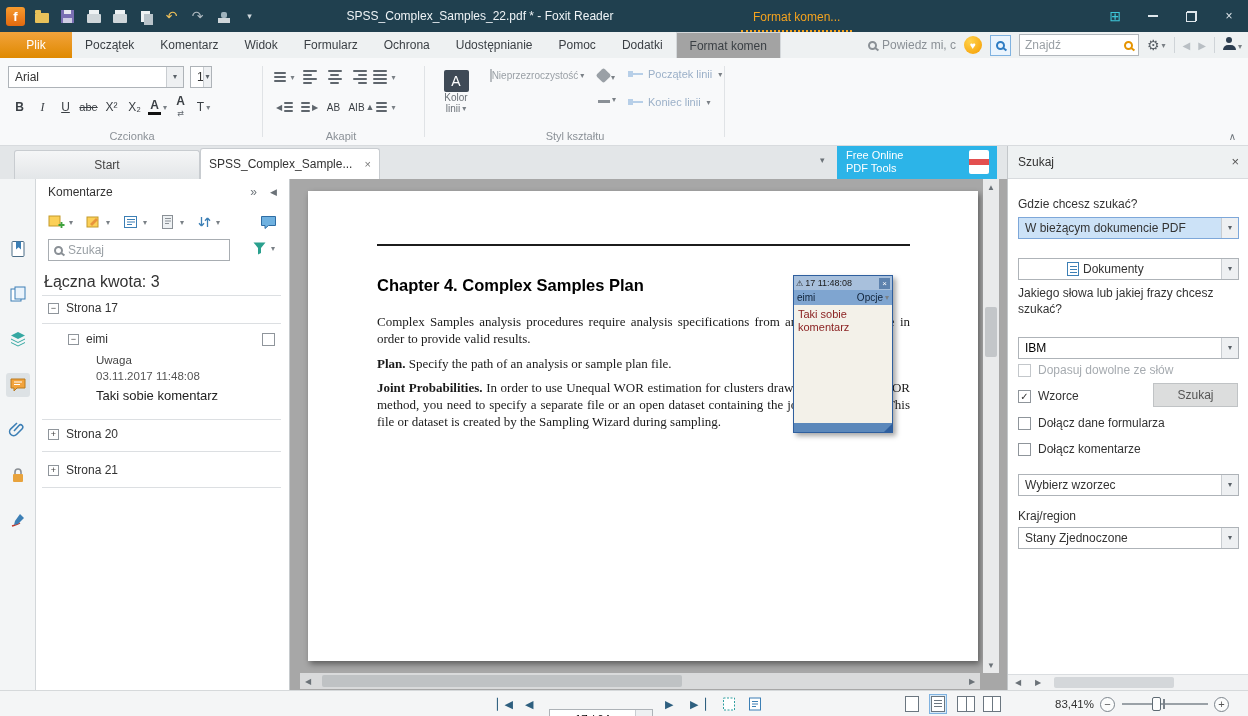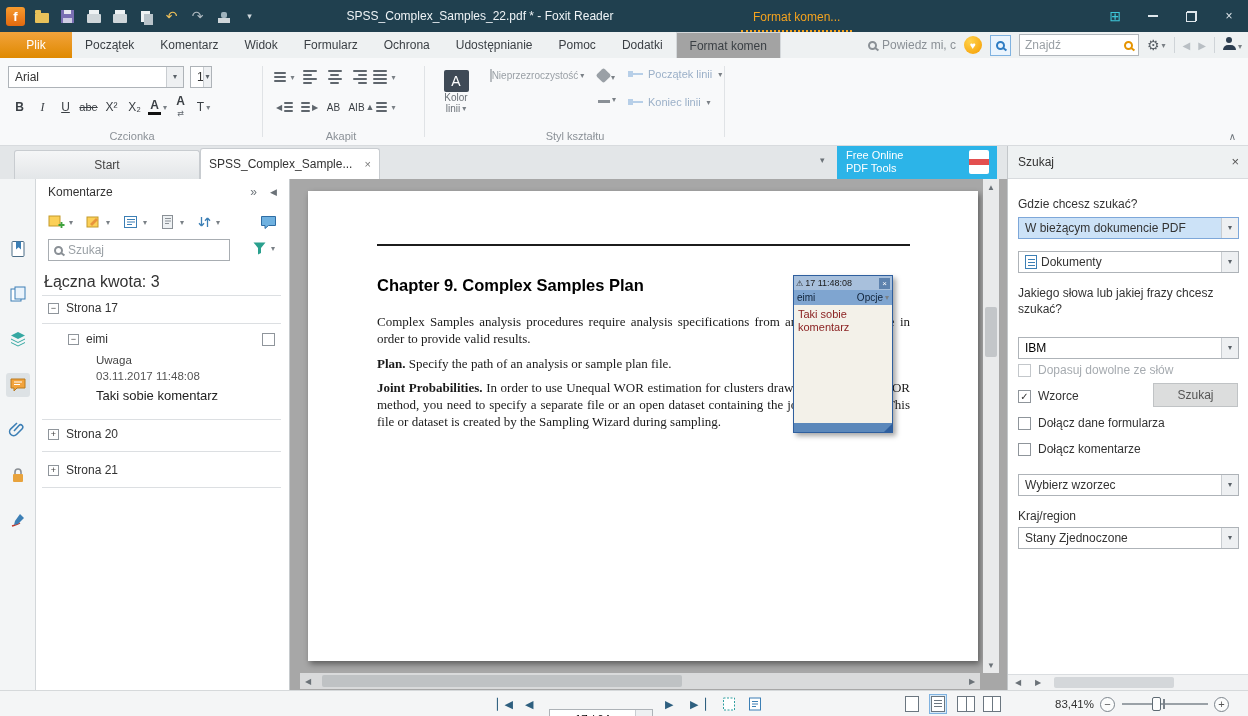--- a/index.html
+++ b/index.html
@@ -541,21 +541,21 @@
     <div class="crow" style="top:284px; left:12px;">
       <span class="exp">+</span>
       <span>Strona 21</span>
     </div>
     <div class="cdiv" style="top:308px;"></div>
   </div>
 
   <div class="docarea">
     <div class="page">
       <div class="rule"></div>
-      <div class="h1">Chapter 9. Complex Samples Plan</div>
+      <div class="h1">Chapter 4. Complex Samples Plan</div>
       <div class="serif p1">Complex Samples analysis procedures require analysis specifications from an analysis plan file in order to provide valid results.</div>
       <div class="serif p2"><b>Plan.</b><span> Specify the path of an analysis or sample plan file.</span></div>
       <div class="serif p3"><b>Joint Probabilities.</b><span> In order to use Unequal WOR estimation for clusters drawn using the PPS WOR method, you need to specify a separate file or an open dataset containing the joint probabilities. This file or dataset is created by the Sampling Wizard during sampling.</span></div>
     </div>
 
     <div class="note">
       <div class="nt">
         <span style="font-size:8px;">⚠</span>
         <span>17 11:48:08</span>
         <span class="nx">×</span>
@@ -584,21 +584,21 @@
     <div class="sphead">
       <span class="t">Szukaj</span>
       <span class="x">×</span>
     </div>
     <div class="spbody">
       <div class="sp-el" style="top:18px;">Gdzie chcesz szukać?</div>
       <span class="combo spcombo sp-el" style="top:38px; background:#cce2f7; border-color:#7da7d9;">
         <span class="val">W bieżącym dokumencie PDF</span>
         <span class="db">▾</span>
       </span>
-      <span class="combo spcombo sp-el" style="top:72px;">
+      <span class="combo spcombo sp-el" style="top:79px;padding-left:42px;">
         <span class="val">
             <span class="doc-ic"></span>
             <span>Dokumenty</span>
           </span>
         <span class="db">▾</span>
       </span>
       <div class="sp-el" style="top:106px; width:212px; line-height:16px;">Jakiego słowa lub jakiej frazy chcesz szukać?</div>
       <span class="combo spcombo sp-el" style="top:158px;">
         <span class="val" style="padding-right:0;">
             <input style="border: none; outline: none; flex: 1 1 0%; min-width: 0px; font: inherit;" value="IBM">

